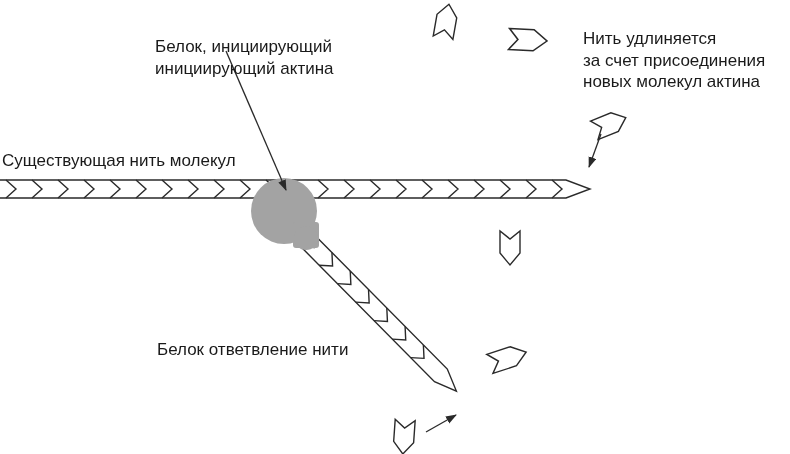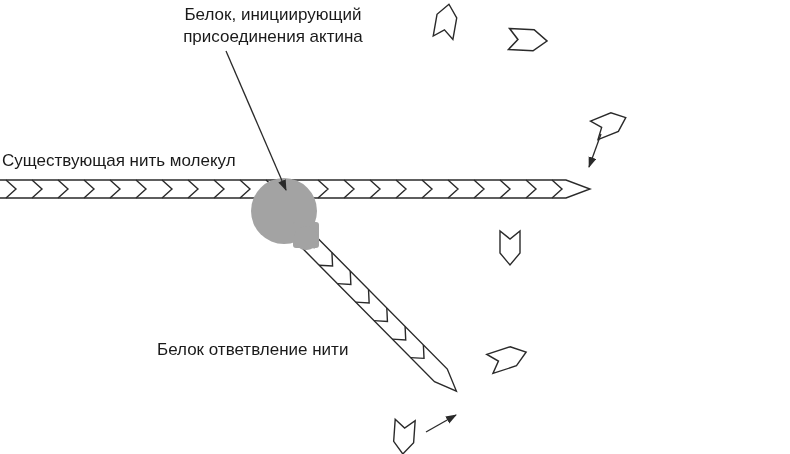--- a/index.html
+++ b/index.html
@@ -17,21 +17,21 @@
     font-family:"Liberation Sans","DejaVu Sans",sans-serif;
   }
   #canvas{position:absolute;left:0;top:0;}
   .label{
     position:absolute;
     font-size:17px;
     line-height:21.5px;
     color:var(--text);
     white-space:nowrap;
   }
-  .label.center{text-align:center;white-space:normal;}
+  .label.center{text-align:left;white-space:normal;margin-top:32px;}
 </style>
 </head>
 <body>
 
 <div id="stage">
 
   <svg id="canvas" width="790" height="454" viewBox="0 0 790 454">
     <defs>
       <marker id="ah" markerUnits="userSpaceOnUse" markerWidth="12" markerHeight="10" refX="10" refY="4" orient="auto">
         <path d="M0,0 L11,4 L0,8 Z" fill="var(--outline)"></path>
@@ -66,21 +66,26 @@
 
     <g stroke="var(--outline)" stroke-width="1.3" fill="none">
       <path d="M226,51 L286,190" marker-end="url(#ah)"></path>
       <path d="M601,134 L589,167" marker-end="url(#ah)"></path>
       <path d="M426,432 L456,415" marker-end="url(#ah)"></path>
     </g>
   </svg>
 
   <div class="label center" style="left:155px;top:4px;width:236px;">
     <div>Белок, инициирующий</div>
-    <div>присоединения актина</div>
+    <div>инициирующий актина</div>
   </div>
 
+  <div class="label" style="left:583px;top:28px;">
+    <div>Нить удлиняется</div>
+    <div>за счет присоединения</div>
+    <div>новых молекул актина</div>
+  </div>
 
   <div class="label" style="left:2px;top:150px;">Существующая нить молекул</div>
 
   <div class="label" style="left:157px;top:339px;">Белок ответвление нити</div>
 
 </div>
 
 </body></html>

